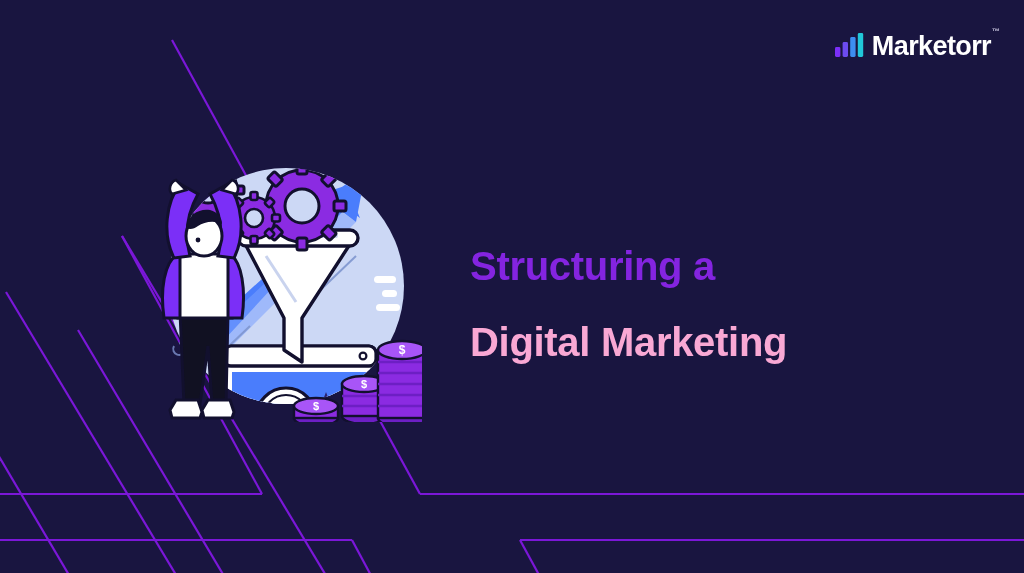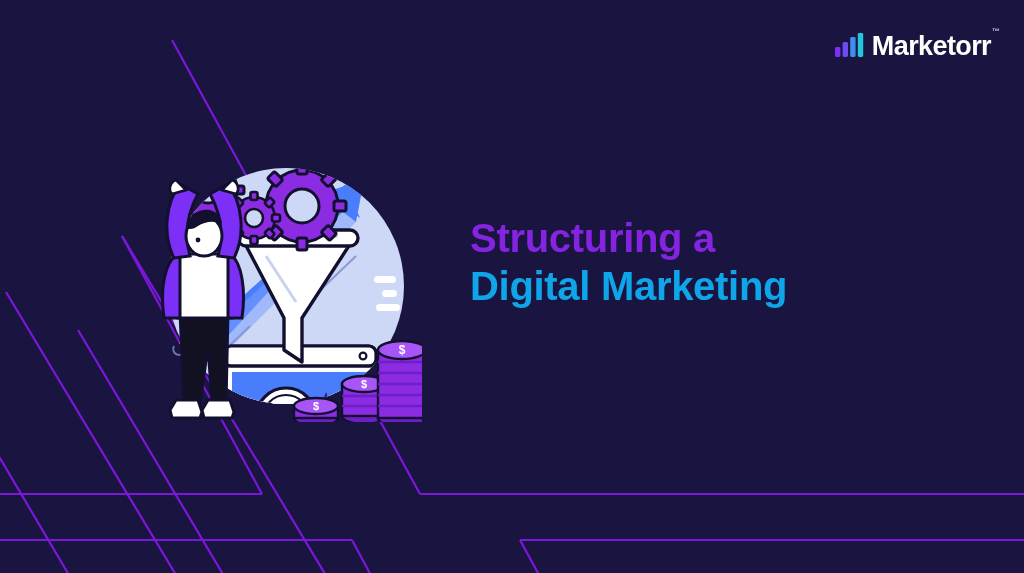--- a/index.html
+++ b/index.html
@@ -68,23 +68,24 @@
     left: 470px;
     top: 214px;
     width: 500px;
   }
   .hl-line {
     font-size: 40px;
     font-weight: bold;
     line-height: 48px;
     letter-spacing: -0.3px;
     white-space: nowrap;
+    margin-top: 28px;
   }
   .hl-accent { color: #8424e0; }
-  .hl-main   { color: #0ea5e9; }
+  .hl-main   { color: #f9a8d4; }
 
   
   #illustration {
     position: absolute;
     left: 150px;
     top: 150px;
     width: 272px;
     height: 272px;
   }
 </style>

